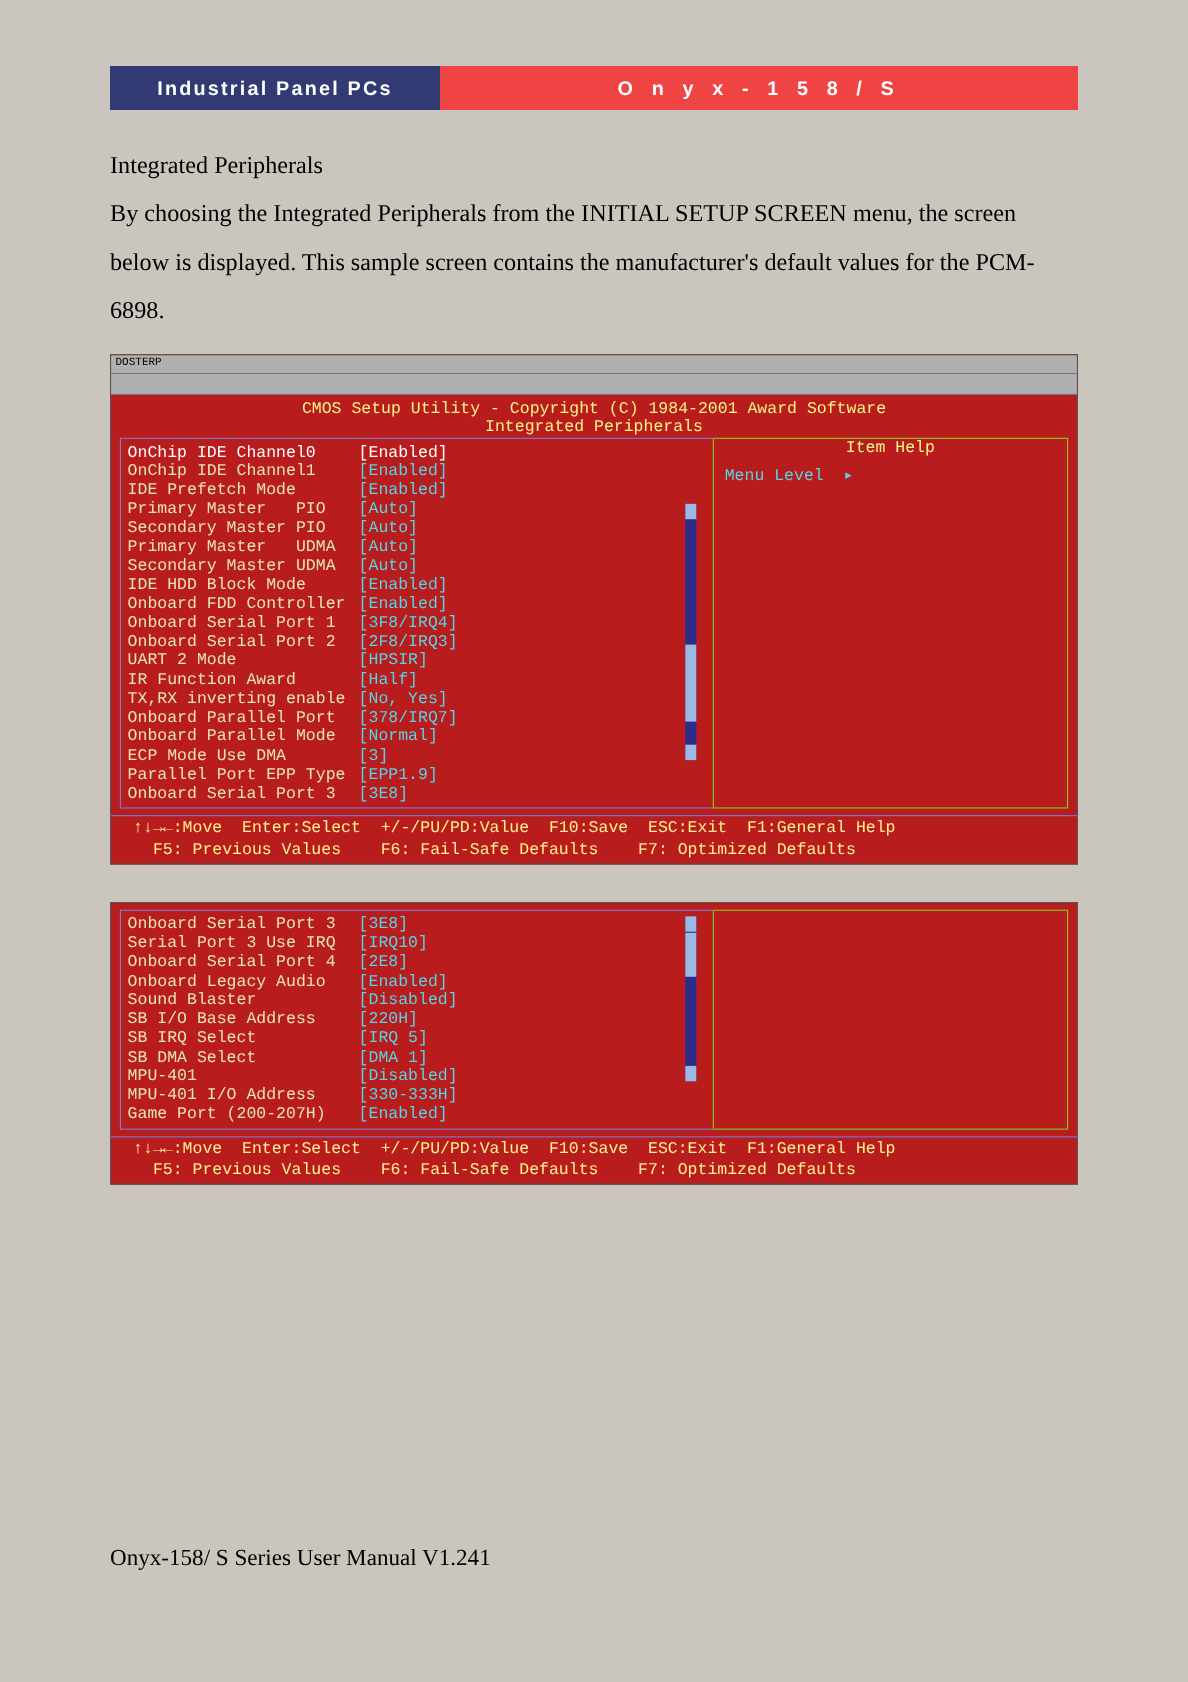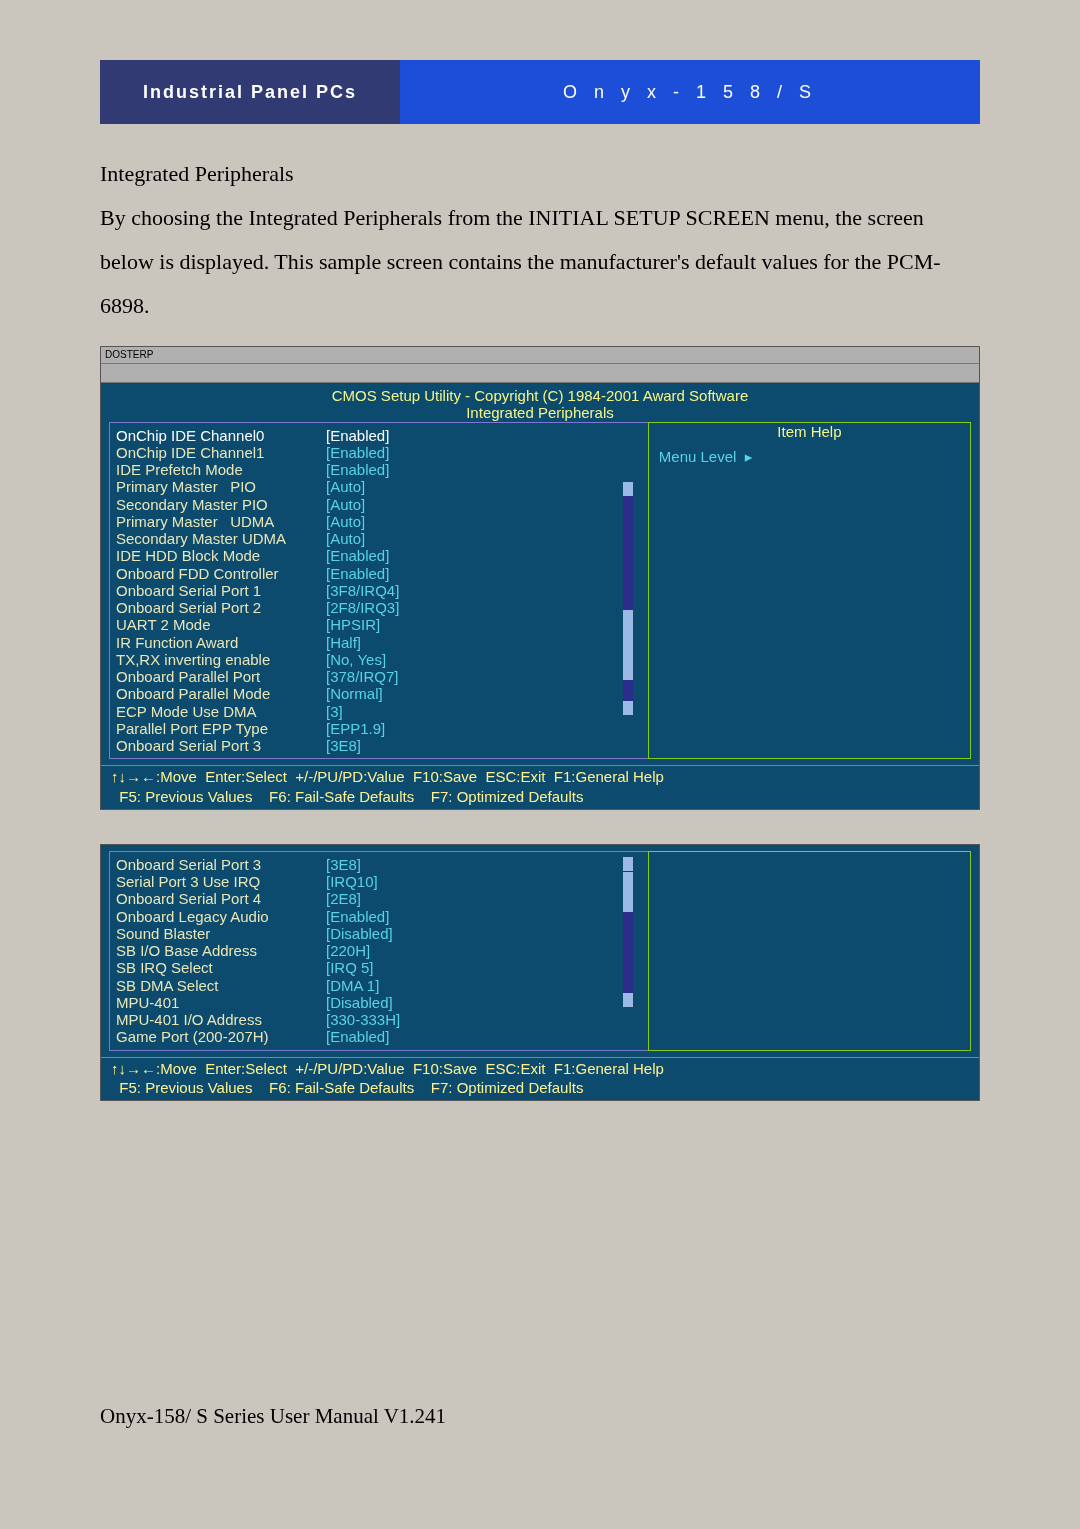--- a/index.html
+++ b/index.html
@@ -6,41 +6,41 @@
   html,body{margin:0;padding:0;background:#cac5bd;font-family:"Times New Roman",serif;color:#000}
   .page{
     width:1080px;height:1529px;
     box-sizing:border-box;
     padding:60px 100px 60px 100px;
     background:#cac5bd;
     position:relative;
   }
 
   
-  .hdr-wrap{display:flex;height:64px;margin-bottom:28px}
+  .hdr-wrap{display:flex;height:40px;margin-bottom:28px}
   .hdr-left{
     background:#313a72;color:#fff;font-weight:bold;
     flex:0 0 300px;display:flex;align-items:center;justify-content:center;
     letter-spacing:2px;font-family:Arial,Helvetica,sans-serif;font-size:18px
   }
   .hdr-right{
-    background:#1d4ed8;color:#fff;font-weight:normal;
+    background:#ef4444;color:#fff;font-weight:bold;
     flex:1;display:flex;align-items:center;justify-content:center;
     letter-spacing:6px;font-family:Arial,Helvetica,sans-serif;font-size:18px
   }
 
   
   .body-text p{font-size:22px;line-height:2.0;margin:0 0 0 0}
   .sec-heading{font-size:22px;margin:0 0 18px 0}
 
   
   .bios{
-    background:#0c4a6e;
+    background:#b91c1c;
     color:#d8d8d8;
-    font-family:Liberation Sans, sans-serif;
+    font-family:Liberation Mono, monospace;
     font-size:15px;
     line-height:1.15;
     margin:18px 0 26px 0;
     border:1px solid #555;
     position:relative;
   }
   .bios .titlebar{
     background:#b0b0b0;height:16px;border-bottom:1px solid #777;
     display:flex;align-items:center;padding:0 4px;font-size:10px;color:#000
   }
@@ -57,21 +57,21 @@
   .bios-compact .bios-left{flex:0 0 61%}
   .row{display:flex;white-space:pre}
   .row .lbl{color:#e8e5b6;flex:0 0 210px}
   .row .val{color:#58d3e4}
   .row.sel .lbl,.row.sel .val{color:#fff}
   .scrollbar{position:absolute;right:calc(39% + 2px);top:60px;bottom:44px;width:10px;background:#2c2c8a}
   .bios2 .scrollbar{top:6px;bottom:44px}
   .thumb{position:absolute;left:0;width:100%;background:#9ab9e4}
   .bios-help-arrow{color:#58d3e4}
 
-  .bios-footer{color:#fff190;white-space:pre;font-size:15px;padding:2px 8px 4px 10px;border-top:1px solid #7a7ad4}
+  .bios-footer{color:#fff190;white-space:pre;font-size:15px;padding:2px 8px 4px 20px;border-top:1px solid #7a7ad4}
 
   .bios2{margin-top:34px}
 
   
   .doc-footer{
     position:absolute;left:100px;right:100px;bottom:100px;
     display:flex;justify-content:flex-start;
     font-size:21px
   }
 </style>

